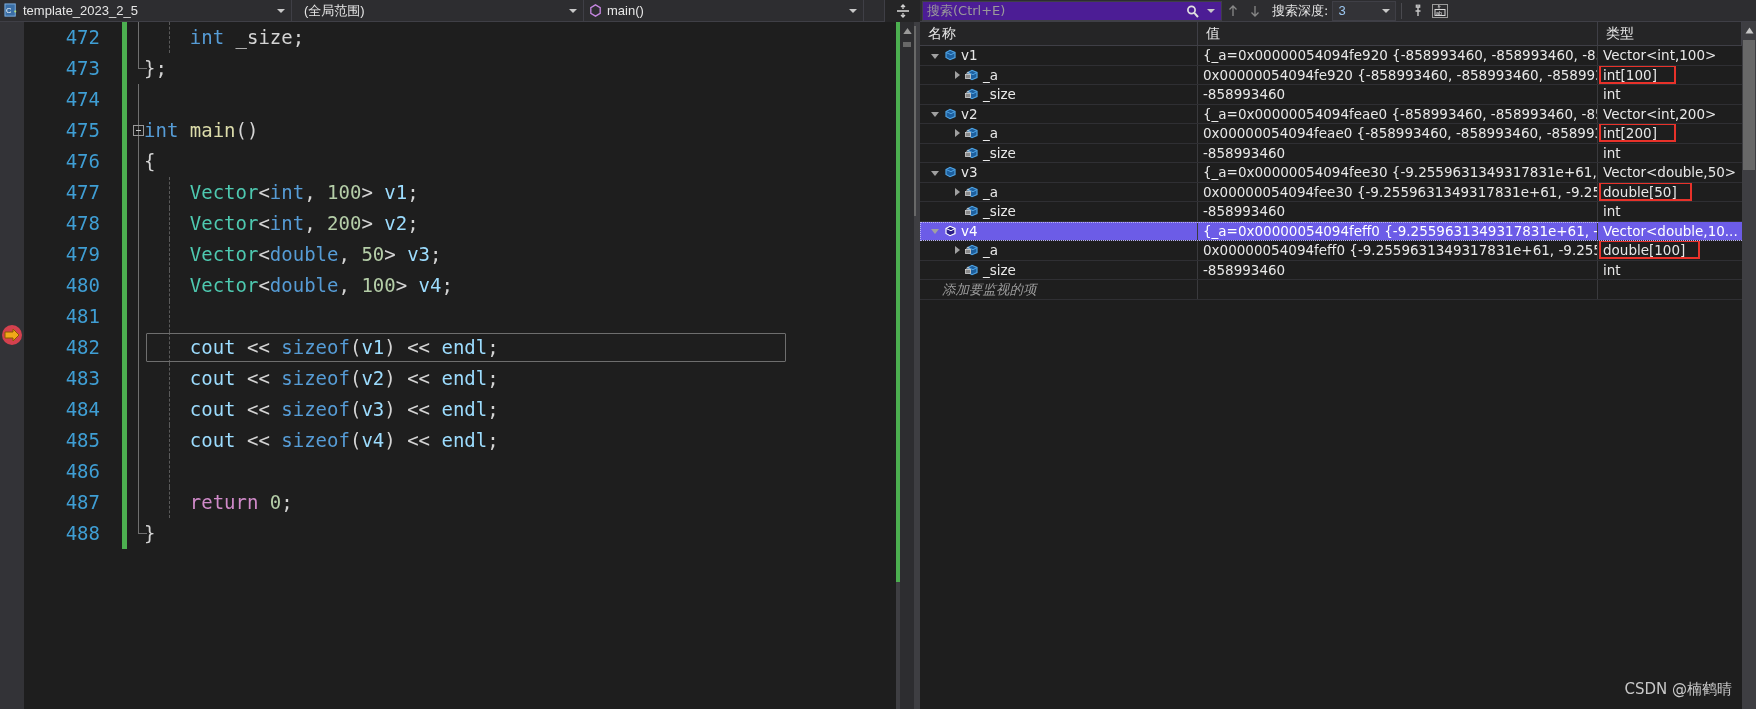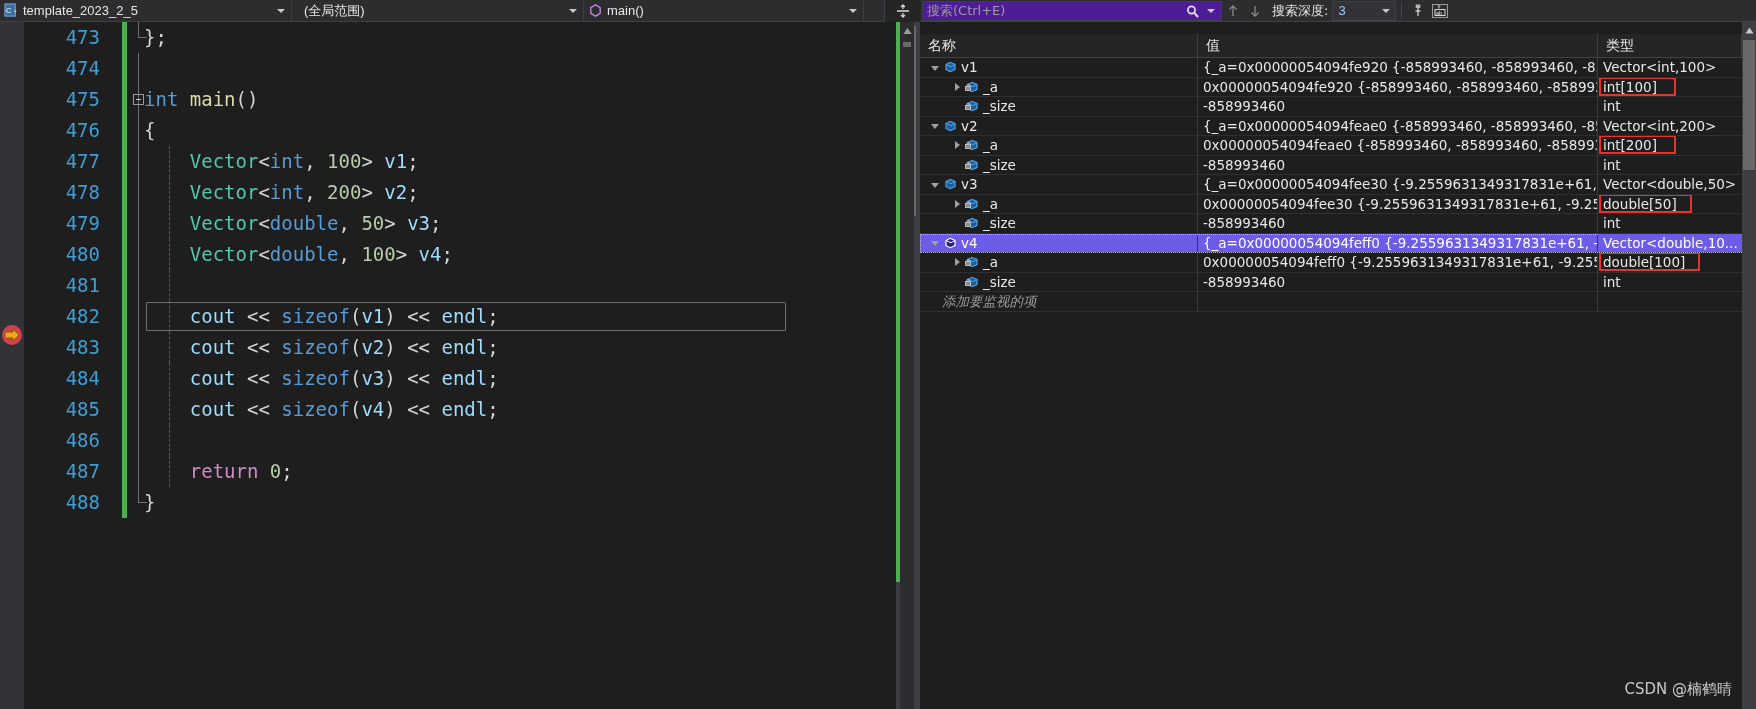--- a/index.html
+++ b/index.html
@@ -147,21 +147,21 @@
   .num{color:#b5cea8;}
   .fn{color:#dcdcaa;}
   .var{color:#9cdcfe;}
   .pl{color:#d4d4d4;}
   .ctl{color:#d08ac9;}
 
   
   .watch{
     position:absolute;left:920px;top:22px;width:836px;height:687px;background:#1e1e1e;
   }
-  .w-table{position:absolute;left:0;top:12px;width:822px;}
+  .w-table{position:absolute;left:0;top:0;width:822px;}
   .w-head{
     display:flex;height:24px;background:#252526;
     border-bottom:1px solid #3f3f46;box-sizing:border-box;
   }
   .w-head .hc{
     font-size:14px;color:#e6e6e6;padding-left:8px;line-height:23px;
     border-right:1px solid #3f3f46;box-sizing:border-box;overflow:hidden;
     font-family:"DejaVu Sans","Liberation Sans",sans-serif;
   }
   .cw-name{width:278px;}
@@ -315,20 +315,21 @@
       <div class="exec-arrow">
         <svg width="22" height="22" viewBox="0 0 22 22">
           <circle cx="11" cy="11" r="10" fill="#d4414e"></circle>
           <path d="M4 8h8V5l6 6-6 6v-3H4z" fill="#f0a818" stroke="#8a5c00" stroke-width="1"></path>
         </svg>
       </div>
     </div>
 
     <div class="code-area">
       <div id="code-lines">
+          <div class="line"><div class="lnum">472</div><div class="chbar"></div><div class="brace-guide" style="left: 114px;"></div><div class="indent-guide" style="left: 145.19px;"></div><div class="codetxt"><span class="pl">    </span><span class="kw">int</span><span class="pl"> _size;</span></div></div>
           <div class="line"><div class="lnum">473</div><div class="chbar"></div><div class="brace-guide" style="left: 114px; height: 16px;"></div><div class="brace-guide" style="left: 114px; top: 15px; height: 0px; width: 9px; border-left: none; border-bottom: 1px solid rgb(112, 112, 112);"></div><div class="codetxt"><span class="pl">};</span></div></div>
           <div class="line"><div class="lnum">474</div><div class="chbar"></div><div class="brace-guide" style="left: 114px;"></div><div class="codetxt"></div></div>
           <div class="line"><div class="lnum">475</div><div class="chbar"></div><div class="brace-guide" style="left: 114px;"></div><div class="collapse-box" style="left: 109px;"></div><div class="codetxt"><span class="kw">int</span><span class="pl"> </span><span class="fn">main</span><span class="pl">()</span></div></div>
           <div class="line"><div class="lnum">476</div><div class="chbar"></div><div class="brace-guide" style="left: 114px;"></div><div class="codetxt"><span class="pl">{</span></div></div>
           <div class="line"><div class="lnum">477</div><div class="chbar"></div><div class="brace-guide" style="left: 114px;"></div><div class="indent-guide" style="left: 145.19px;"></div><div class="codetxt"><span class="pl">    </span><span class="cls">Vector</span><span class="pl">&lt;</span><span class="kw">int</span><span class="pl">, </span><span class="num">100</span><span class="pl">&gt; </span><span class="var">v1</span><span class="pl">;</span></div></div>
           <div class="line"><div class="lnum">478</div><div class="chbar"></div><div class="brace-guide" style="left: 114px;"></div><div class="indent-guide" style="left: 145.19px;"></div><div class="codetxt"><span class="pl">    </span><span class="cls">Vector</span><span class="pl">&lt;</span><span class="kw">int</span><span class="pl">, </span><span class="num">200</span><span class="pl">&gt; </span><span class="var">v2</span><span class="pl">;</span></div></div>
           <div class="line"><div class="lnum">479</div><div class="chbar"></div><div class="brace-guide" style="left: 114px;"></div><div class="indent-guide" style="left: 145.19px;"></div><div class="codetxt"><span class="pl">    </span><span class="cls">Vector</span><span class="pl">&lt;</span><span class="kw">double</span><span class="pl">, </span><span class="num">50</span><span class="pl">&gt; </span><span class="var">v3</span><span class="pl">;</span></div></div>
           <div class="line"><div class="lnum">480</div><div class="chbar"></div><div class="brace-guide" style="left: 114px;"></div><div class="indent-guide" style="left: 145.19px;"></div><div class="codetxt"><span class="pl">    </span><span class="cls">Vector</span><span class="pl">&lt;</span><span class="kw">double</span><span class="pl">, </span><span class="num">100</span><span class="pl">&gt; </span><span class="var">v4</span><span class="pl">;</span></div></div>
           <div class="line"><div class="lnum">481</div><div class="chbar"></div><div class="brace-guide" style="left: 114px;"></div><div class="indent-guide" style="left: 145.19px;"></div><div class="codetxt"></div></div>
           <div class="line"><div class="lnum">482</div><div class="chbar"></div><div class="brace-guide" style="left: 114px;"></div><div class="indent-guide" style="left: 145.19px;"></div><div class="cur-line-box" style="top: 1px;"></div><div class="codetxt"><span class="pl">    </span><span class="var">cout</span><span class="pl"> &lt;&lt; </span><span class="kw">sizeof</span><span class="pl">(</span><span class="var">v1</span><span class="pl">) &lt;&lt; </span><span class="var">endl</span><span class="pl">;</span></div></div>

